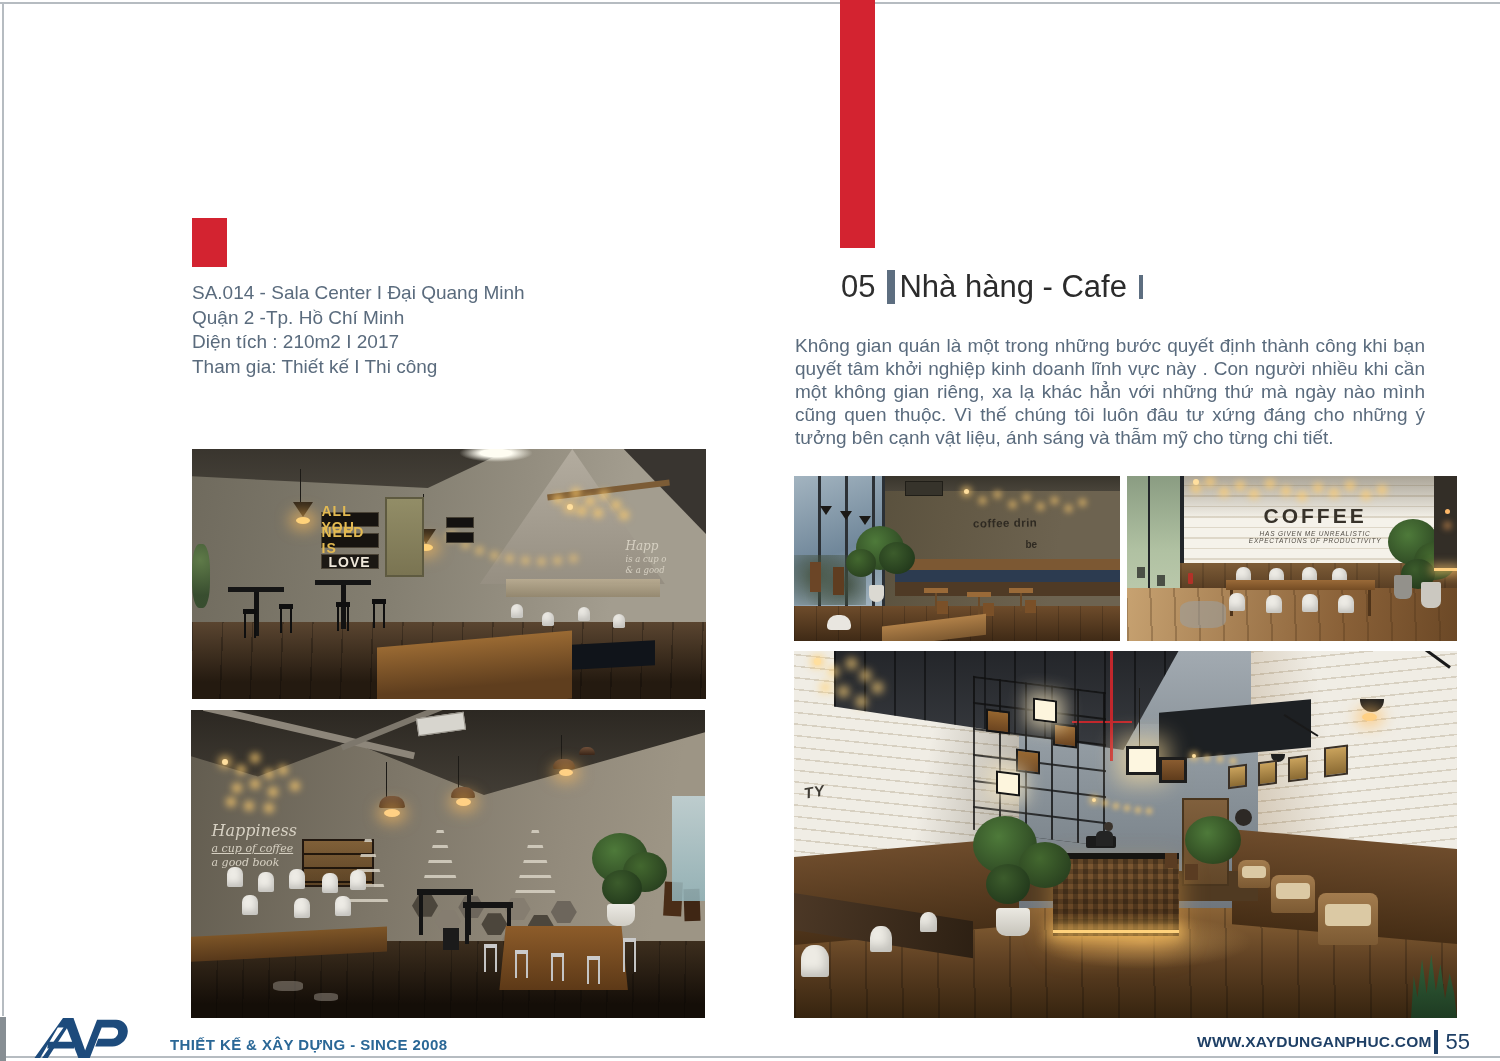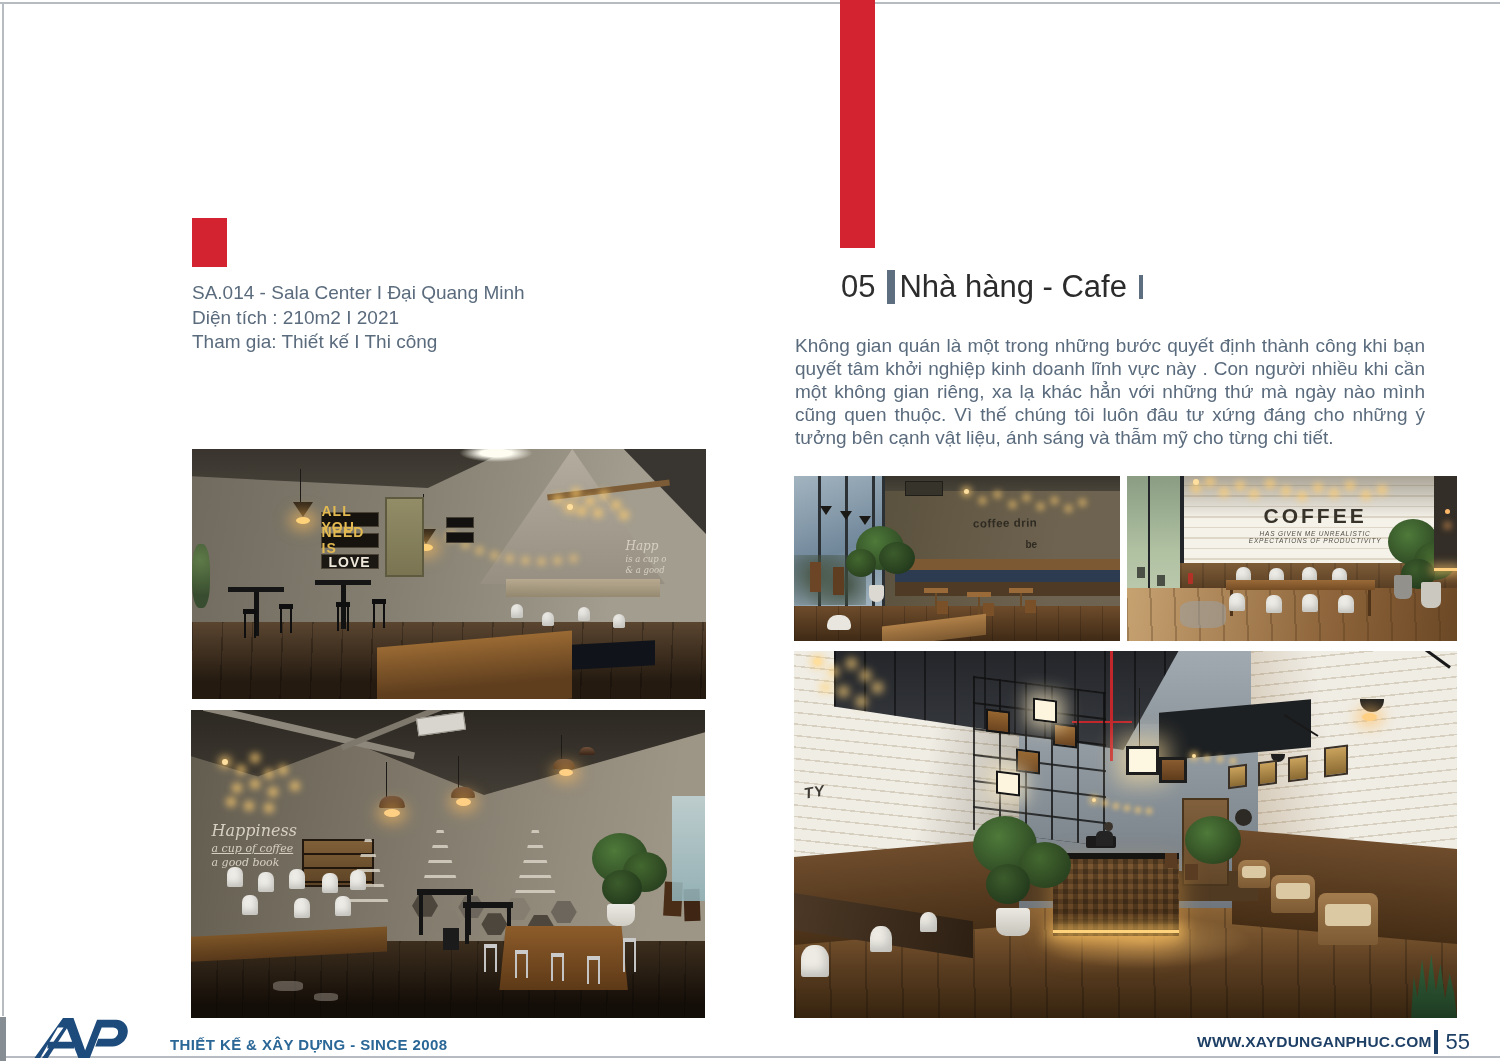--- a/index.html
+++ b/index.html
@@ -77,21 +77,22 @@
   <div class="hline" style="left:0;top:2px;width:1500px;height:2px;"></div>
   <div class="hline" style="left:2px;top:2px;width:2px;height:1014px;"></div>
   <div class="hline" style="left:0;top:1056px;width:1500px;height:2px;"></div>
   <div class="corner-bar" style="left:0;top:1017px;width:6px;height:44px;"></div>
 
   <section>
     <div class="red-square" style="background:#d32330;"></div>
 
     <div class="info">
       <div>SA.014 - Sala Center I Đại Quang Minh</div>
-      <div>Diện tích : 210m2 I 2021</div>
+      <div>Quận 2 -Tp. Hồ Chí Minh</div>
+      <div>Diện tích : 210m2 I 2017</div>
       <div>Tham gia: Thiết kế I Thi công</div>
     </div>
 
     <figure class="ph" style="left:192px;top:449px;width:514px;height:250px;margin:0;
       background:linear-gradient(100deg,#6f6a5d 0%,#847f71 40%,#948e80 62%,#a39d8f 80%);">
       <div style="left:0;top:0;width:62%;height:26%;background:linear-gradient(#39352e,#4c473e);clip-path:polygon(0 0,100% 0,74% 60%,0 42%);"></div>
       <div style="left:56%;top:0;width:36%;height:54%;background:linear-gradient(#b3ac9f,#968f82);clip-path:polygon(50% 0,100% 100%,0 100%);"></div>
       <div style="left:84%;top:0;width:16%;height:34%;background:#393530;clip-path:polygon(0 0,100% 0,100% 100%);"></div>
       <div style="left:52%;top:-2%;width:74px;height:18px;background:radial-gradient(ellipse at center,#fffdf2 0 30%,rgba(255,253,242,0) 70%);"></div>
       <div style="left:0;bottom:0;width:100%;height:31%;background:repeating-linear-gradient(92deg,rgba(0,0,0,.25) 0 1.5px,rgba(0,0,0,0) 1.5px 30px),linear-gradient(#5a4530,#241a10 78%);"></div>

